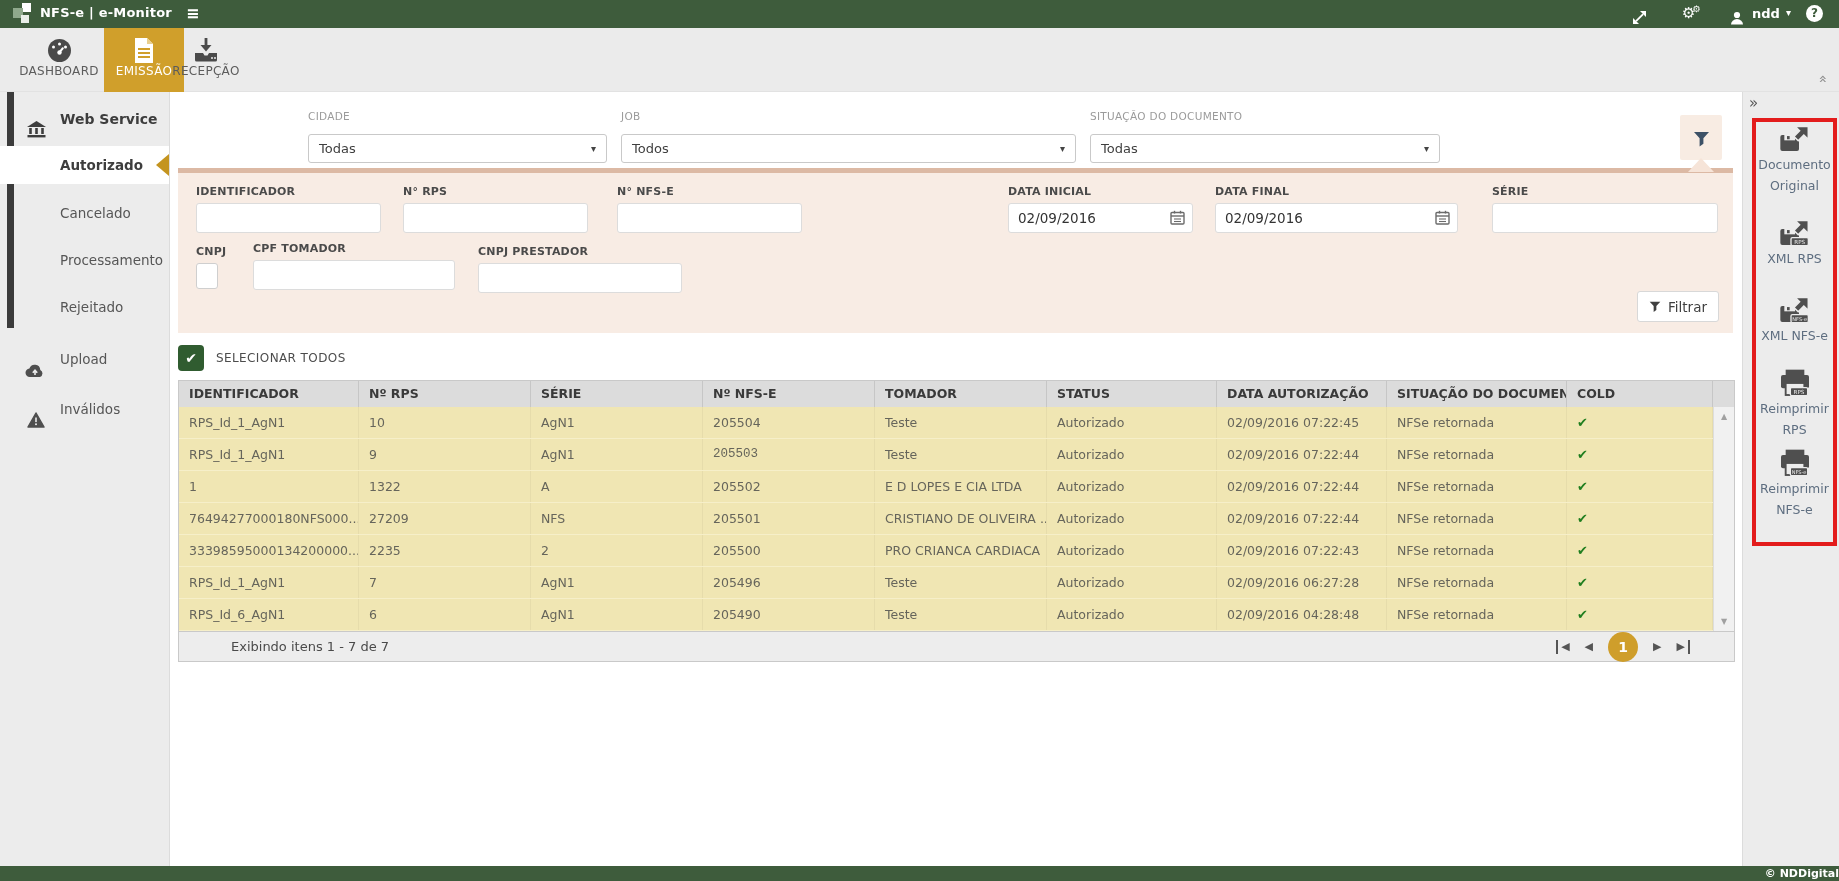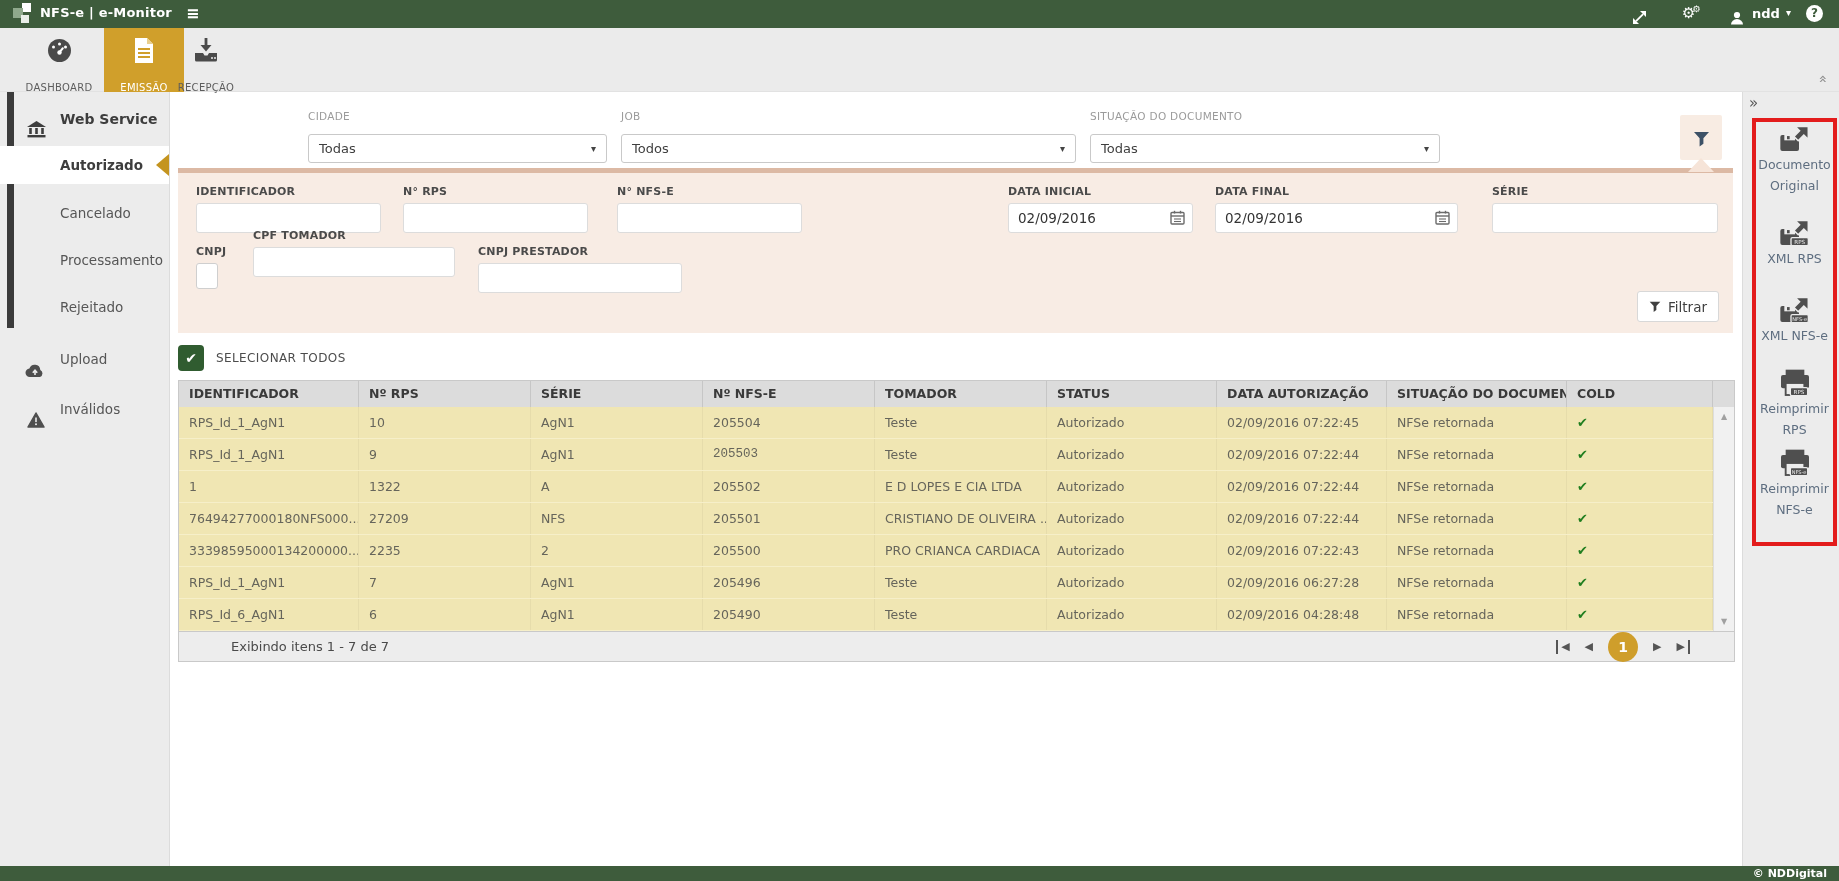--- a/index.html
+++ b/index.html
@@ -23,21 +23,21 @@
   .ic-user{left:1730px;top:7px}
   .tb-user{position:absolute;left:1752px;top:6px;color:#fff;font-size:13px;font-weight:bold;cursor:pointer}
   .tb-caret{position:absolute;left:1786px;top:7px;color:#fff;font-size:10px;cursor:pointer}
   .ic-help{left:1806px;top:5px;width:17px;height:17px;border-radius:50%;background:#fff;color:#3e5c3c;
            font-size:12px;font-weight:bold;text-align:center;line-height:17px}
 
   
   .toolbar{position:absolute;left:0;top:28px;width:100%;height:64px;background:#ebebeb;border-bottom:1px solid #e2e2e2;z-index:10}
   .tab{position:absolute;top:0;height:64px;text-align:center;cursor:pointer}
   .tab svg{margin-top:9px}
-  .tab .tlabel{font-size:10px;color:#5c5c5c;margin-top:18px;letter-spacing:.3px}
+  .tab .tlabel{font-size:12px;color:#5c5c5c;margin-top:0;letter-spacing:.3px}
   .tab.active{background:#d09f2b}
   .tab.active .tlabel{color:#fff}
   .tab-dash{left:14px;width:90px}
   .tab-emis{left:104px;width:80px}
   .tab-rece{left:168px;width:76px}
   .tb-collapse{position:absolute;right:12px;bottom:4px;color:#8f8f8f;font-size:14px;cursor:pointer;
                transform:rotate(-90deg)}
 
   
   .sidebar{position:absolute;left:0;top:92px;width:170px;height:774px;background:#ececec;border-right:1px solid #dcdcdc}
@@ -84,21 +84,21 @@
         font-family:inherit;font-size:13.5px;color:#333;padding:0 9px;outline:none}
   .ff .cal{position:absolute;right:8px;bottom:7px;pointer-events:none}
   .f-ident{left:18px;top:12px;width:185px}
   .f-rps{left:225px;top:12px;width:185px}
   .f-nfse{left:439px;top:12px;width:185px}
   .f-dtini{left:830px;top:12px;width:185px}
   .f-dtfim{left:1037px;top:12px;width:243px}
   .f-serie{left:1314px;top:12px;width:226px}
   .f-cnpj{left:18px;top:72px;width:40px}
   .cnpj-box{width:22px;height:26px;background:#fff;border:1px solid #cfcfcf;border-radius:3px;cursor:pointer}
-  .f-cpftom{left:75px;top:56px;width:202px}
+  .f-cpftom{left:75px;top:69px;width:202px}
   .f-cnpjprest{left:300px;top:72px;width:204px}
   .filtrar-btn{position:absolute;left:1459px;top:118px;width:82px;height:31px;background:#fff;border:1px solid #d8d8d8;
        border-radius:3px;cursor:pointer;font-size:13.5px;color:#3f3f3f;display:flex;align-items:center;
        justify-content:center;gap:7px}
 
   .selectall{position:absolute;left:8px;top:253px;height:26px;display:flex;align-items:center;cursor:pointer}
   .selectall .box{width:26px;height:26px;background:#305c30;border-radius:4px;color:#fff;font-size:14px;
         text-align:center;line-height:26px}
   .selectall .lbl{margin-left:12px;font-size:12px;color:#4c4c4c;letter-spacing:.4px}
 
@@ -119,21 +119,21 @@
   .tf-summary{margin-left:52px;font-size:13px;color:#4a4a4a}
   .pager{position:absolute;right:44px;top:0;height:30px;display:flex;align-items:center;gap:15px}
   .pg{color:#555;font-size:11px;cursor:pointer;line-height:14px}
   .pg-first{border-left:2px solid #555;padding-left:3px}
   .pg-last{border-right:2px solid #555;padding-right:3px}
   .pg-page{width:30px;height:30px;border-radius:50%;background:#cf9e2b;color:#fff;font-size:14px;font-weight:bold;
            text-align:center;line-height:30px;cursor:pointer}
 
   
   .footbar{position:absolute;left:0;top:866px;width:100%;height:15px;background:#3e5c3c;
-           color:#fff;font-size:11px;font-weight:bold;text-align:right;line-height:15px;padding-right:12px}
+           color:#fff;font-size:11px;font-weight:bold;text-align:right;line-height:15px;}
 
   svg{display:inline-block;vertical-align:middle}
 </style>
 </head>
 <body>
 
 <div id="app">
 
   <div class="topbar">
     <span class="logo">

